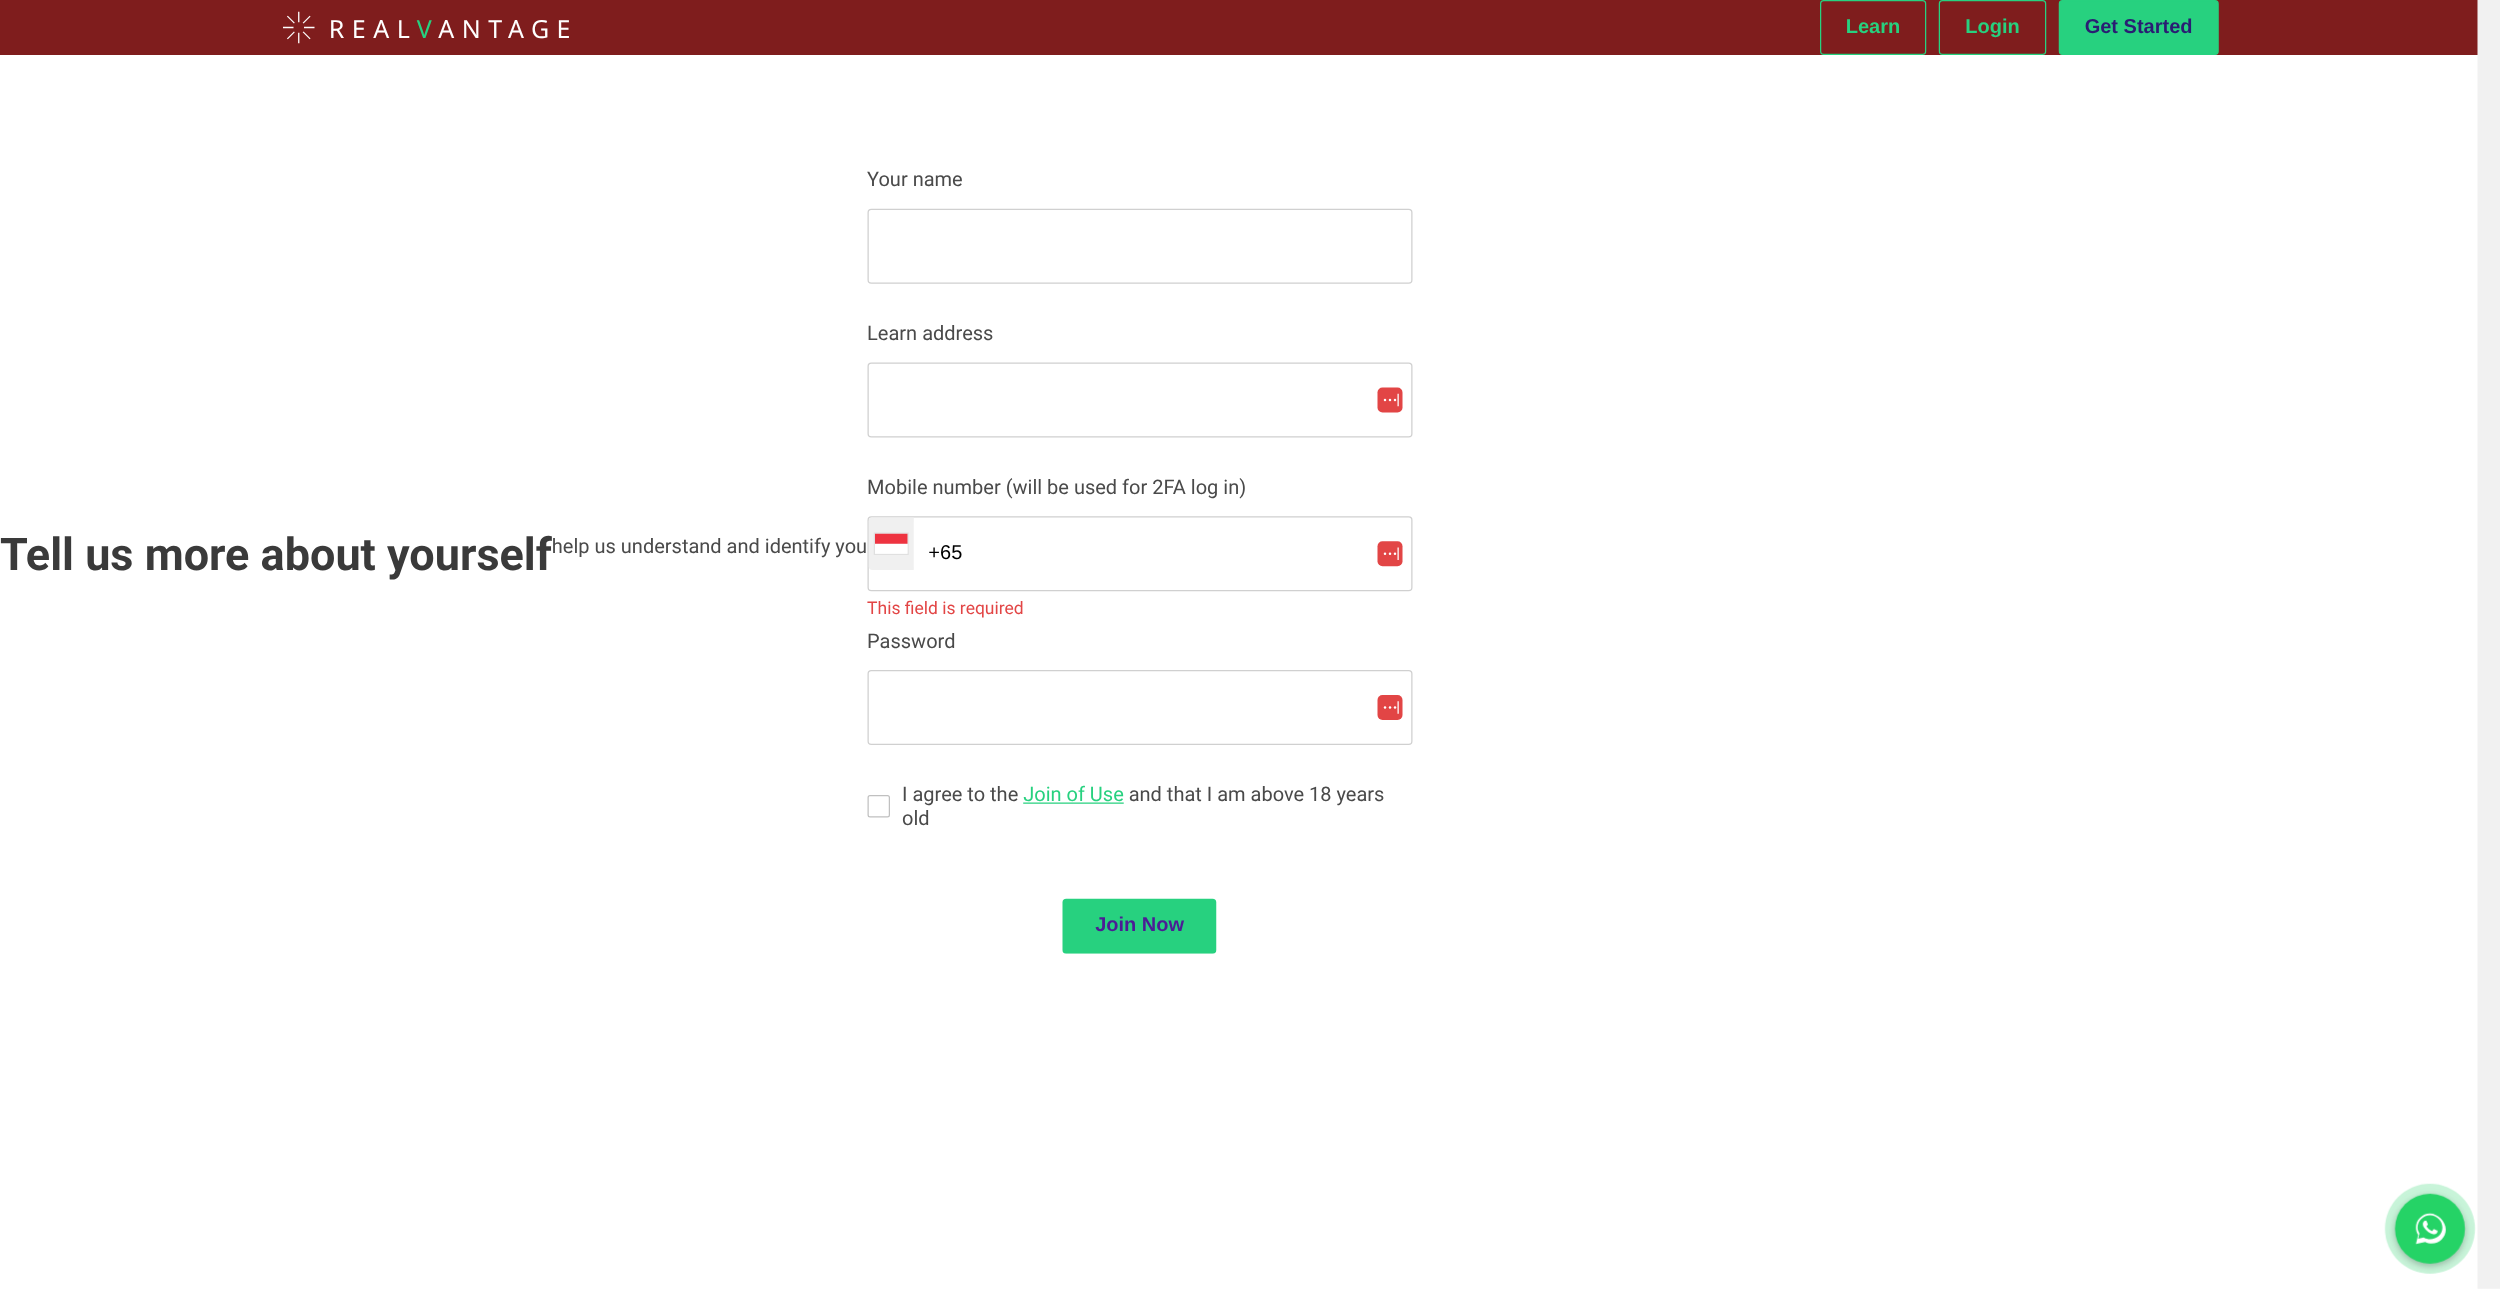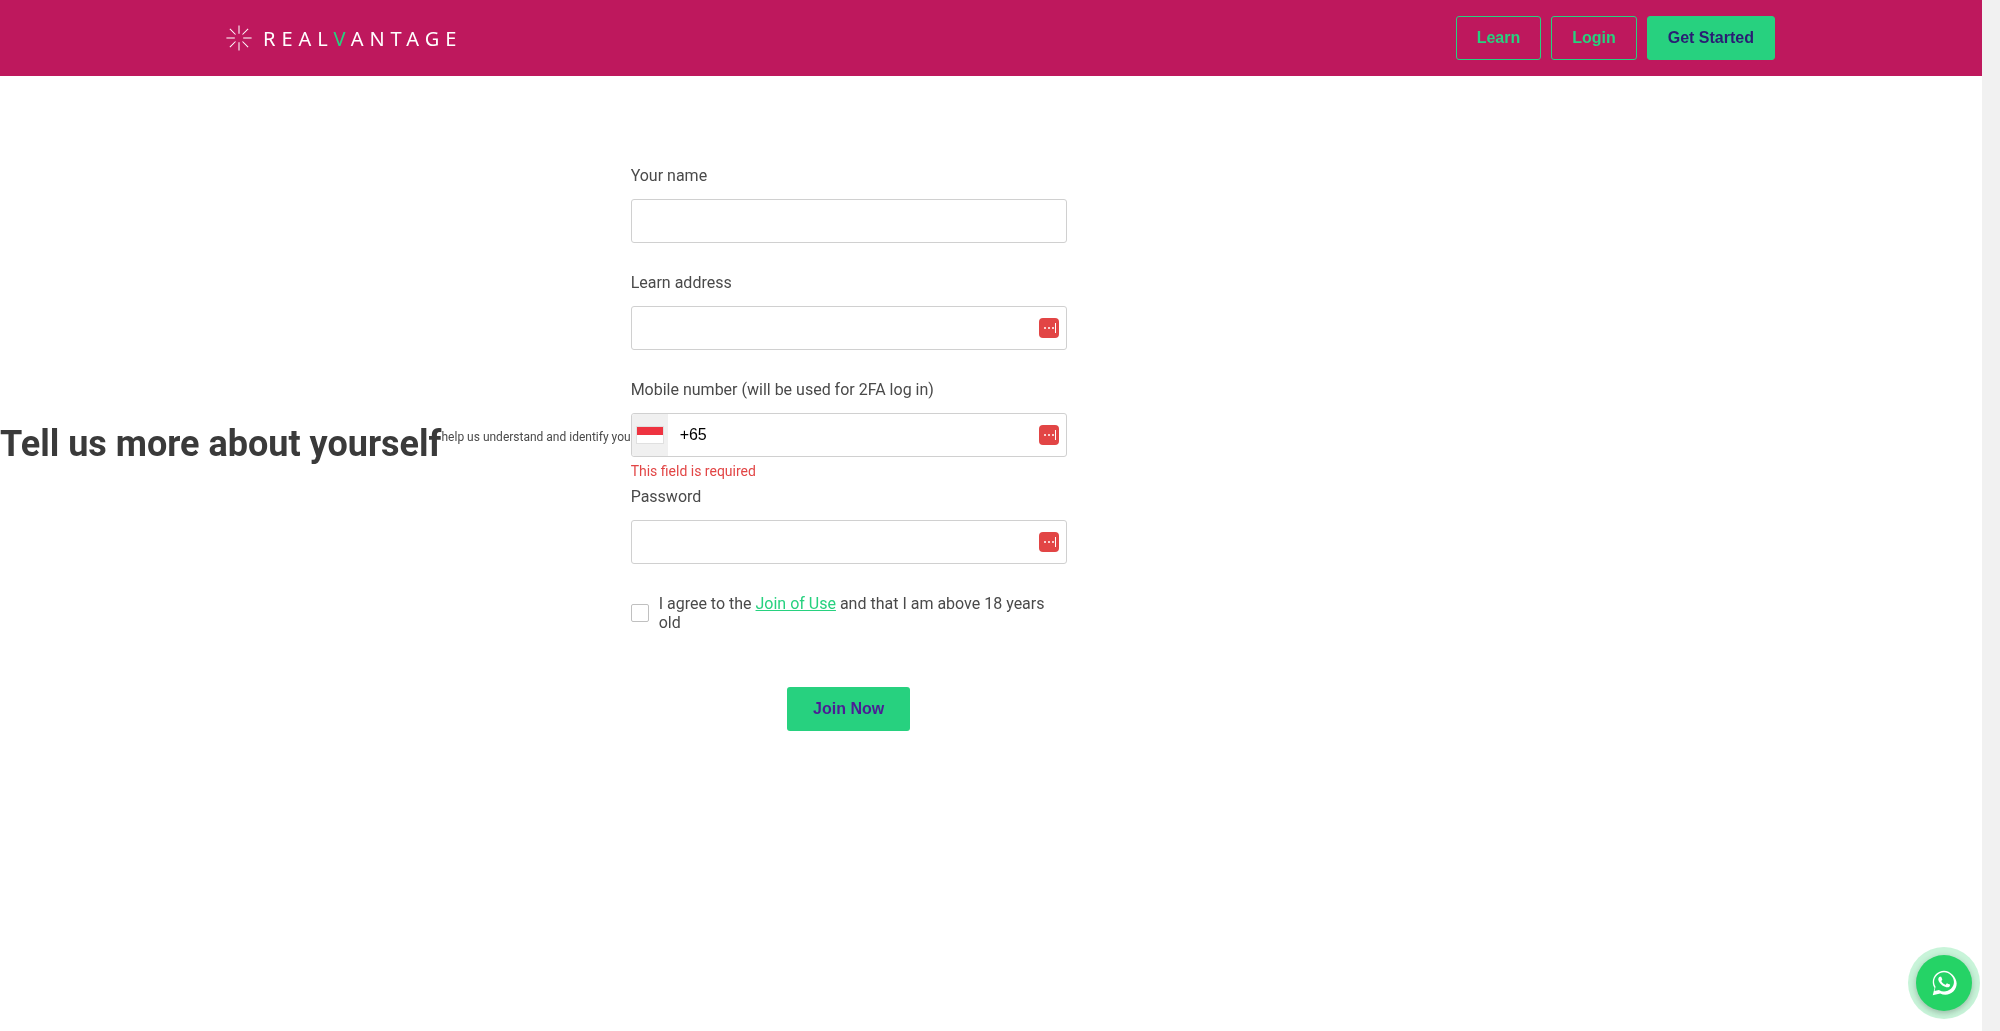--- a/index.html
+++ b/index.html
@@ -4,22 +4,22 @@
 <style>
   * { box-sizing: border-box; margin: 0; padding: 0; }
   body {
     font-family: -apple-system, BlinkMacSystemFont, "Segoe UI", Roboto, "Helvetica Neue", Arial, sans-serif;
     background: #ffffff;
     color: #333;
   }
 
   
   .header {
-    background: #be185d;
-    height: 76px;
+    background: #7f1d1d;
+    height: 44px;
     display: flex;
     align-items: center;
     padding: 0 225px;
     justify-content: space-between;
   }
   .logo {
     display: flex;
     align-items: center;
     gap: 10px;
     color: #ffffff;
@@ -77,21 +77,21 @@
     padding-top: 90px;
   }
   .title {
     font-size: 36px;
     font-weight: 700;
     color: #3a3a3a;
     margin-bottom: 10px;
     text-align: center;
   }
   .subtitle {
-    font-size: 12px;
+    font-size: 16px;
     color: #4a4a4a;
     margin-bottom: 24px;
     text-align: center;
   }
 
   .form {
     width: 436px;
     display: flex;
     flex-direction: column;
   }
@@ -99,21 +99,21 @@
     font-size: 16px;
     color: #4a4a4a;
     margin-bottom: 14px;
   }
   .input-wrap {
     position: relative;
     margin-bottom: 30px;
   }
   .text-input {
     width: 100%;
-    height: 44px;
+    height: 60px;
     border: 1px solid #d0d0d0;
     border-radius: 3px;
     padding: 0 12px;
     font-size: 16px;
     background: #ffffff;
   }
   .text-input.with-flag {
     padding-left: 48px;
   }
   .pw-badge {

